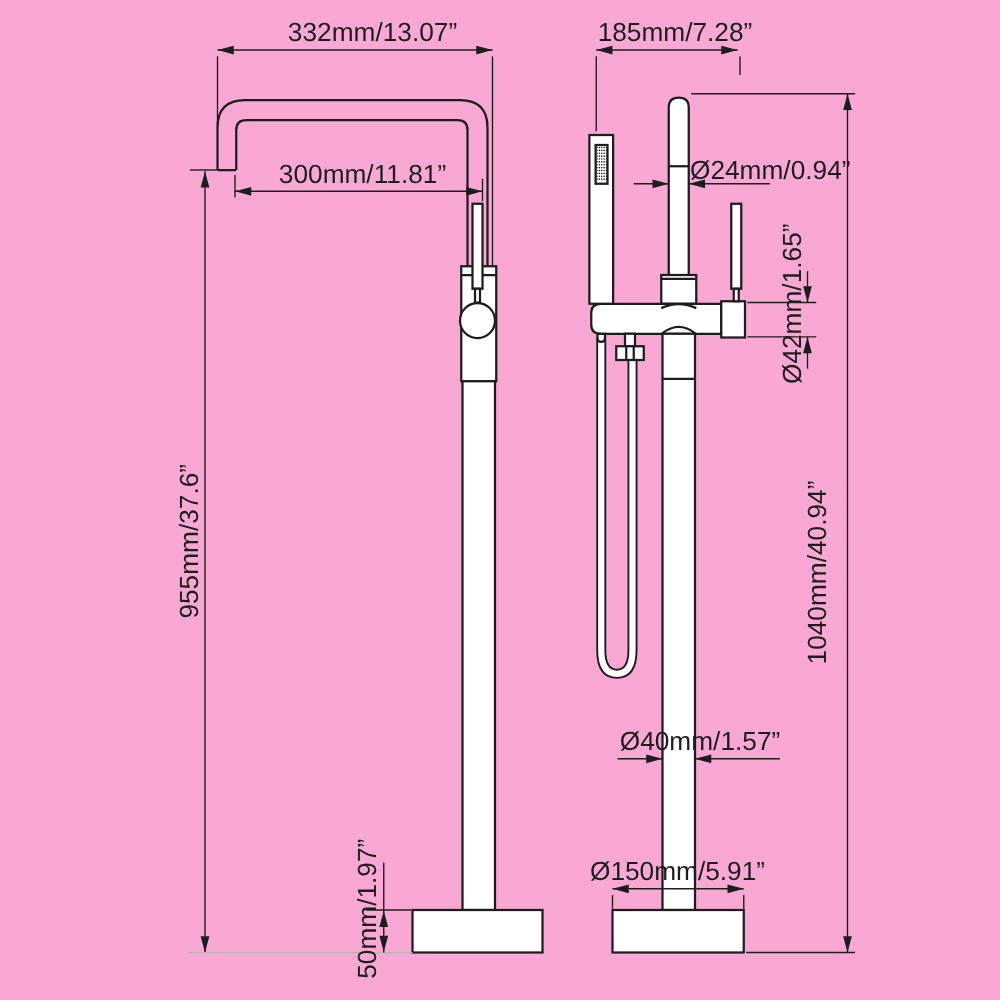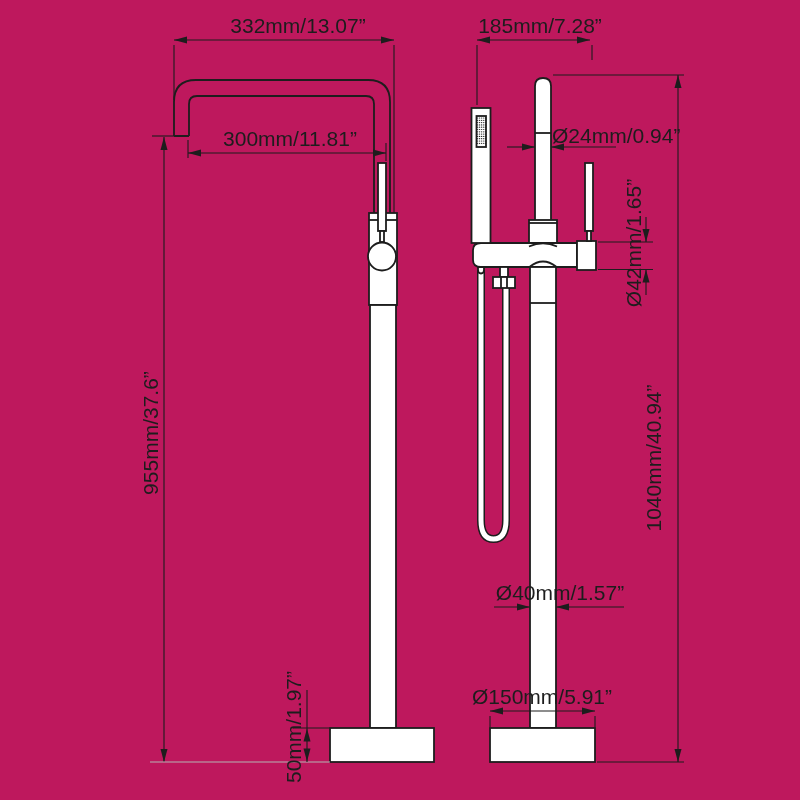--- a/index.html
+++ b/index.html
@@ -1,16 +1,16 @@
 <!DOCTYPE html>
 <html><head>
 <meta charset="utf-8">
 <style>
   html,body{margin:0;padding:0;background:#fff;}
-  .page{width:800px;height:800px;background:#be185d;position:relative;overflow:hidden;}
+  .page{width:800px;height:800px;background:#f9a8d4;position:relative;overflow:hidden;}
   svg text{font-family:"Liberation Sans","DejaVu Sans",sans-serif;font-size:21px;fill:#1d1d1d;}
   svg .part{fill:#ffffff;stroke:#1d1d1d;stroke-width:1.8;}
   svg .partline{fill:none;stroke:#1d1d1d;stroke-width:1.8;}
   svg .dim{stroke:#1d1d1d;stroke-width:1.1;fill:none;}
   svg .arr{fill:#1d1d1d;stroke:none;}
   svg .floor{stroke:#b4b4b4;stroke-width:1;}
 </style>
 </head>
 <body>
 

